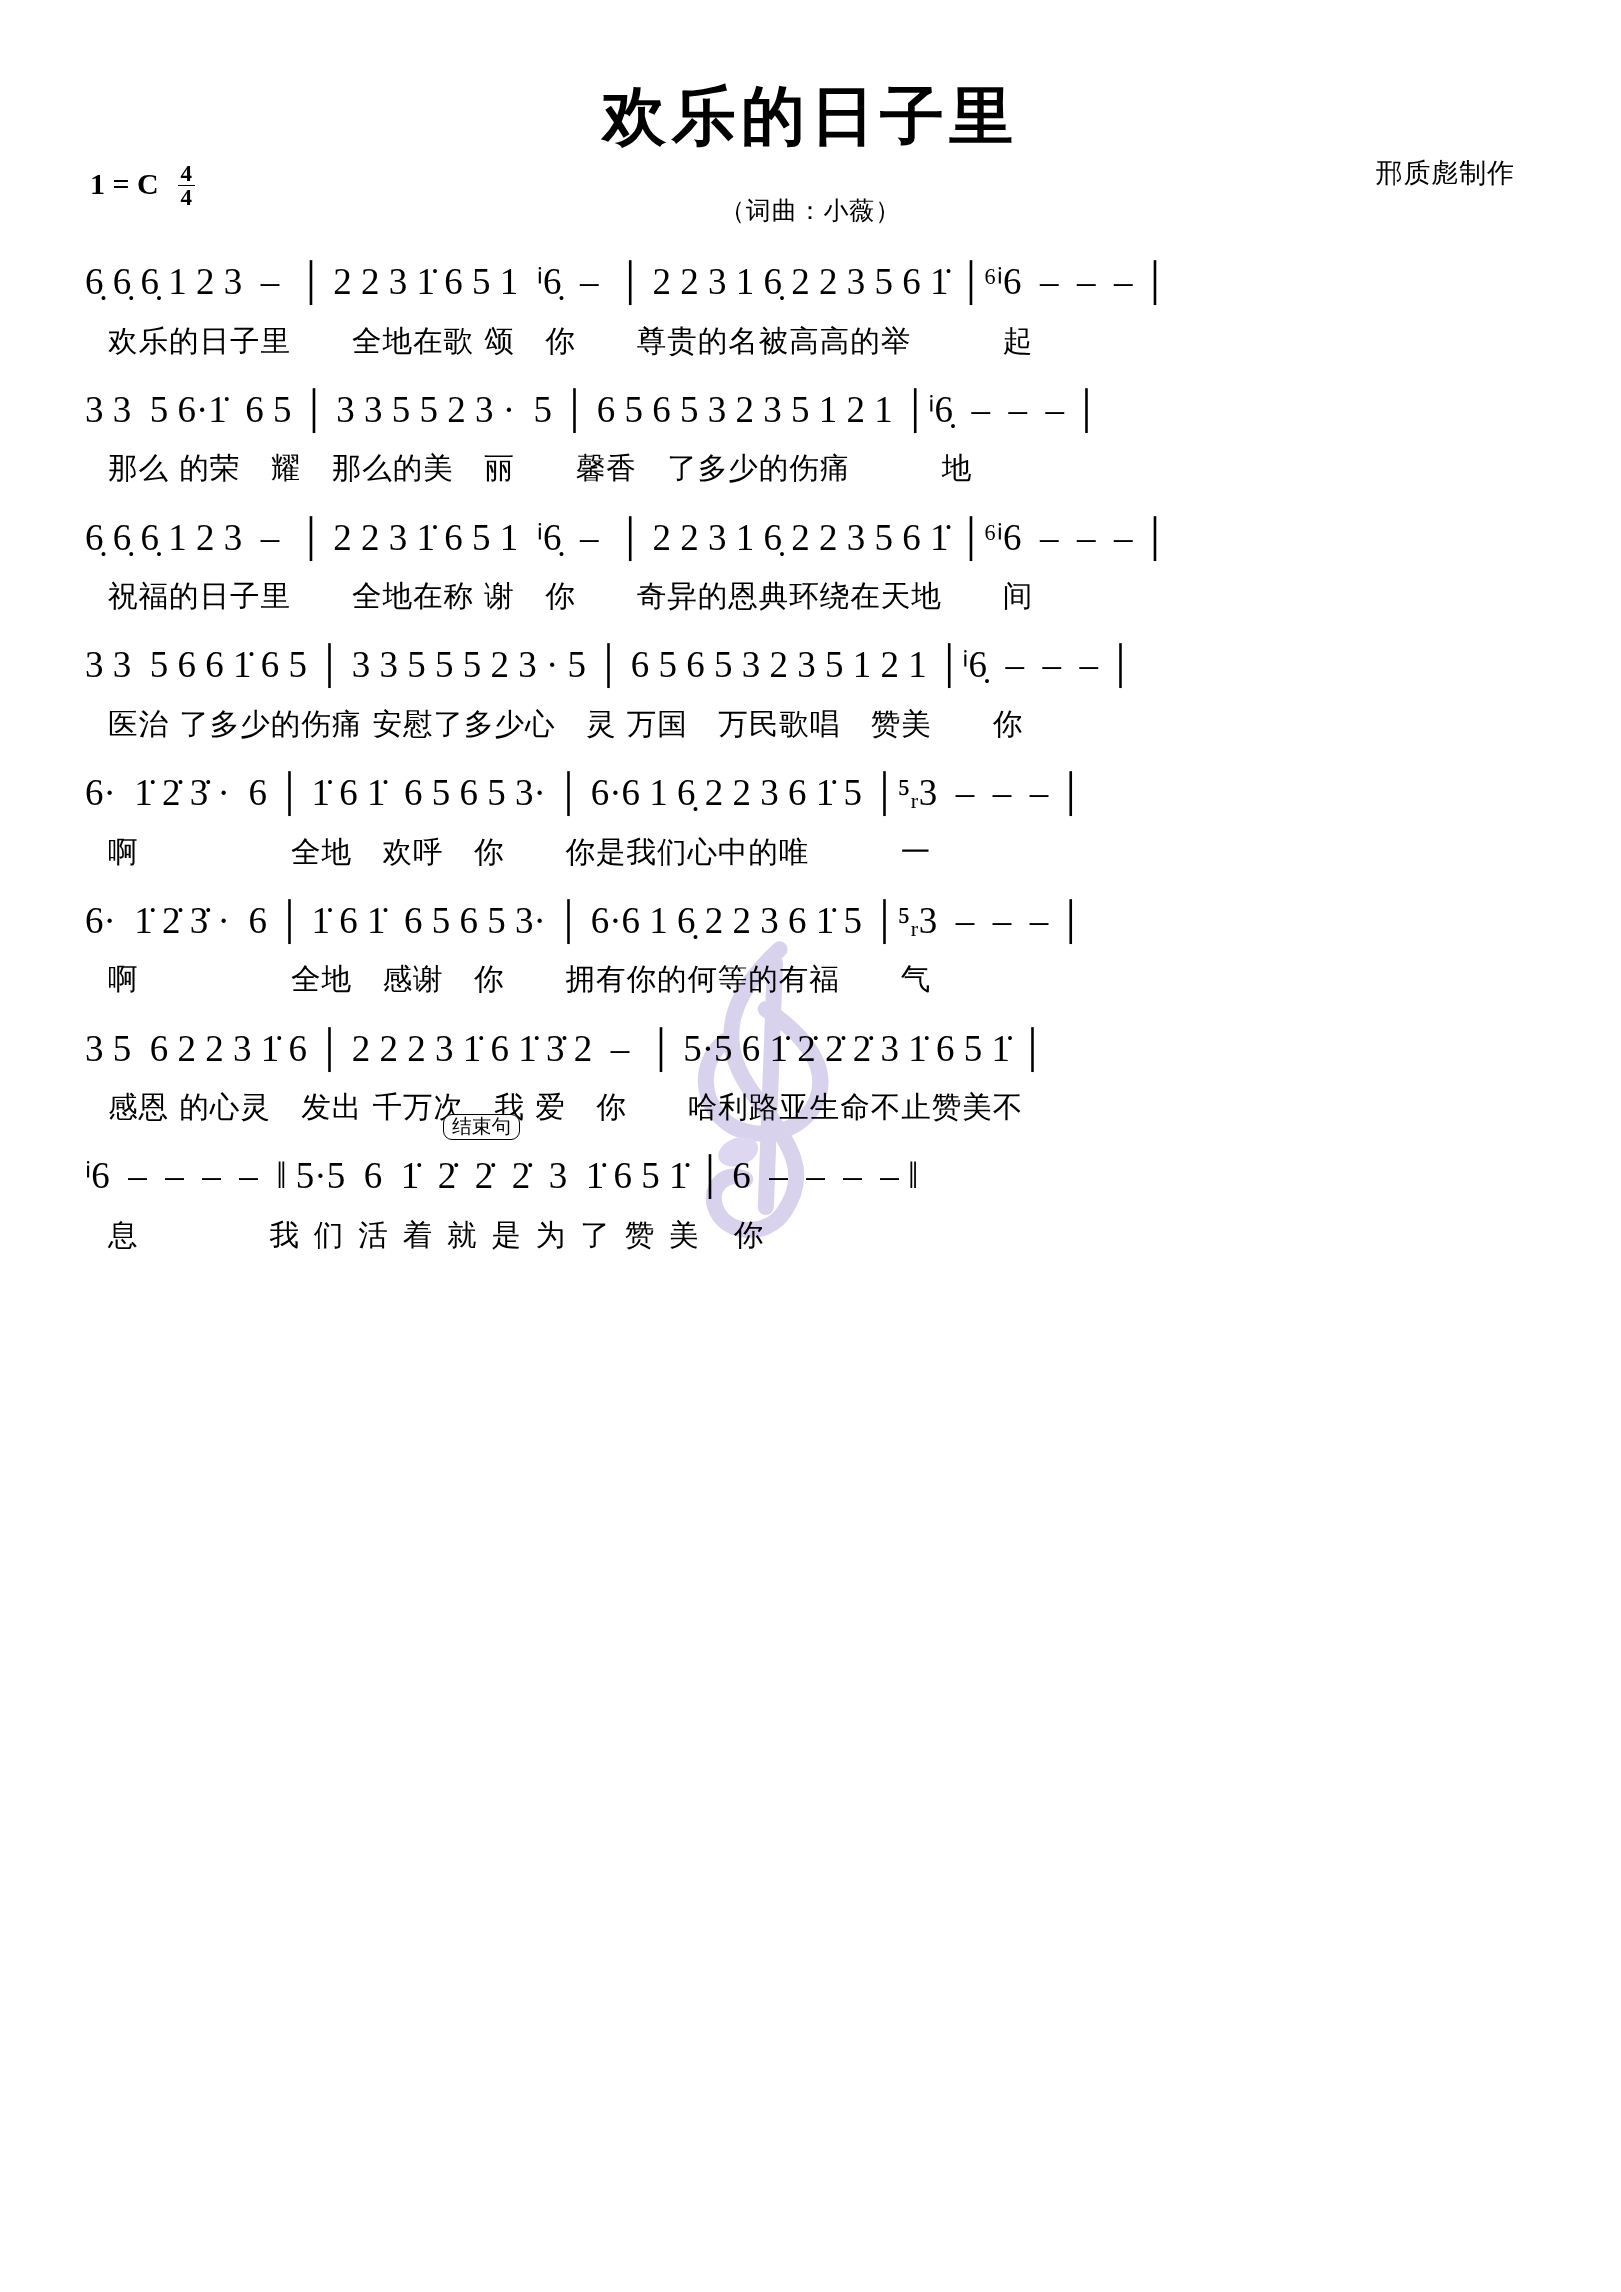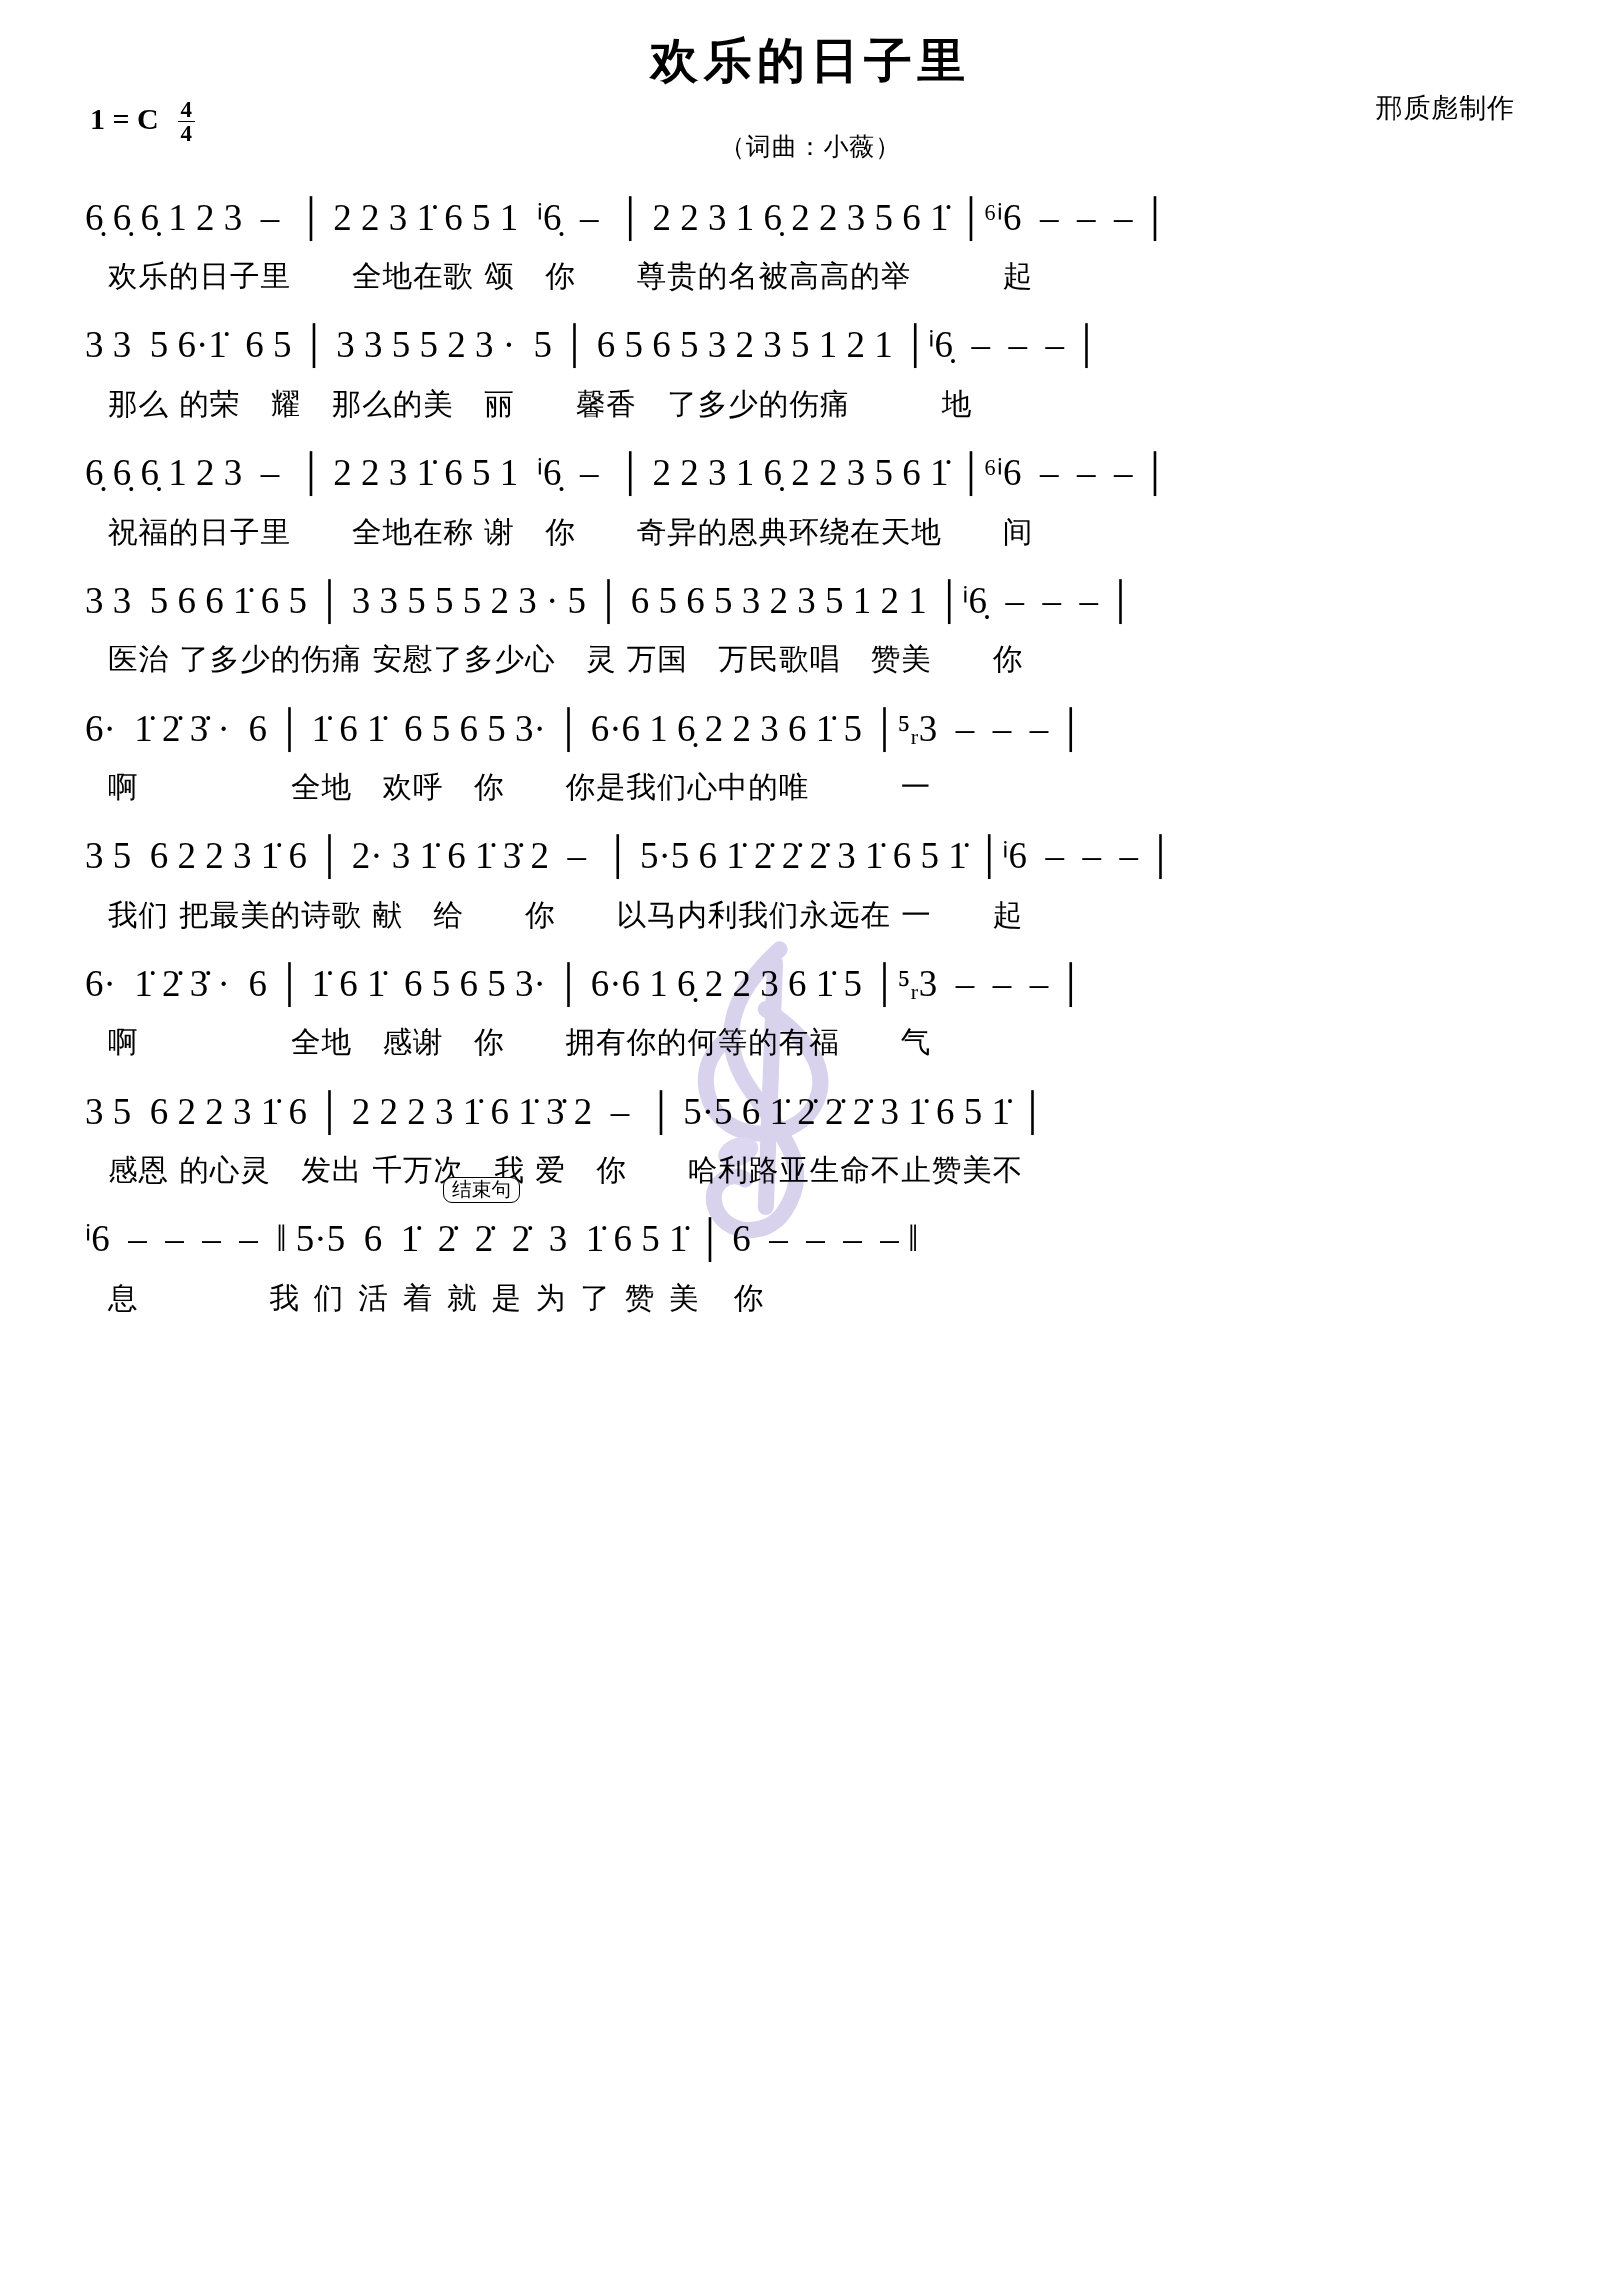--- a/index.html
+++ b/index.html
@@ -20,23 +20,23 @@
     width: 1621px;
     height: 2293px;
     background: #fff;
   }
 
   
   .title {
     text-align: center;
     font-family: "DejaVu Sans", sans-serif;
     font-weight: bold;
-    font-size: 48px;
+    font-size: 64px;
     letter-spacing: 5.4px;
-    padding-top: 34px;
+    padding-top: 81px;
     line-height: 1.1;
   }
   .header-row {
     position: relative;
     height: 99px;
   }
   .key-sig {
     position: absolute;
     left: 90px;
     top: 9px;
@@ -180,24 +180,20 @@
     <div class="system sys-4">
       <div class="notes-line">3 3  5 6 6 1̇ 6 5 │ 3 3 5 5 5 2 3 · 5 │ 6 5 6 5 3 2 3 5 1 2 1 │ⁱ6̣  –  –  – │</div>
       <div class="lyric-line">医治 了多少的伤痛 安慰了多少心　灵 万国　万民歌唱　赞美　　你</div>
     </div>
 
     <div class="system sys-5">
       <div class="notes-line">6·  1̇ 2̇ 3̇ ·  6 │ 1̇ 6 1̇  6 5 6 5 3· │ 6·6 1 6̣ 2 2 3 6 1̇ 5 │⁵ᵣ3  –  –  – │</div>
       <div class="lyric-line">啊　　　　　全地　欢呼　你　　你是我们心中的唯　　　一</div>
     </div>
 
-    <div class="system sys-6">
-      <div class="notes-line">3 5  6 2 2 3 1̇ 6 │ 2· 3 1̇ 6 1̇ 3̇ 2  –  │ 5·5 6 1̇ 2̇ 2̇ 2̇ 3 1̇ 6 5 1̇ │ⁱ6  –  –  – │</div>
-      <div class="lyric-line">我们 把最美的诗歌 献　给　　你　　以马内利我们永远在 一　　起</div>
-    </div>
 
     <div class="system sys-7">
       <div class="notes-line">6·  1̇ 2̇ 3̇ ·  6 │ 1̇ 6 1̇  6 5 6 5 3· │ 6·6 1 6̣ 2 2 3 6 1̇ 5 │⁵ᵣ3  –  –  – │</div>
       <div class="lyric-line">啊　　　　　全地　感谢　你　　拥有你的何等的有福　　气</div>
     </div>
 
     <div class="system sys-8">
       <div class="notes-line">3 5  6 2 2 3 1̇ 6 │ 2 2 2 3 1̇ 6 1̇ 3̇ 2  –  │ 5·5 6 1̇ 2̇ 2̇ 2̇ 3 1̇ 6 5 1̇ │</div>
       <div class="lyric-line">感恩 的心灵　发出 千万次　我 爱　你　　哈利路亚生命不止赞美不</div>
     </div>

